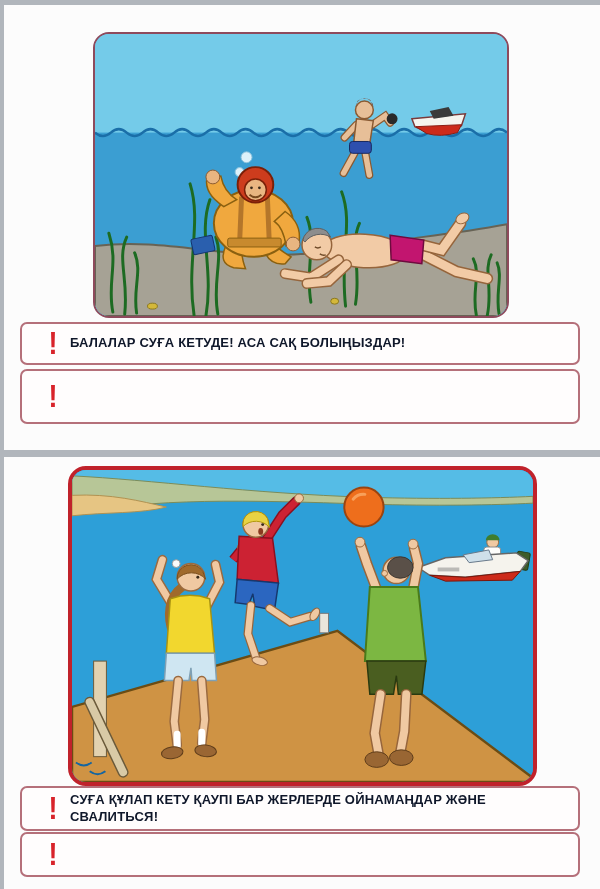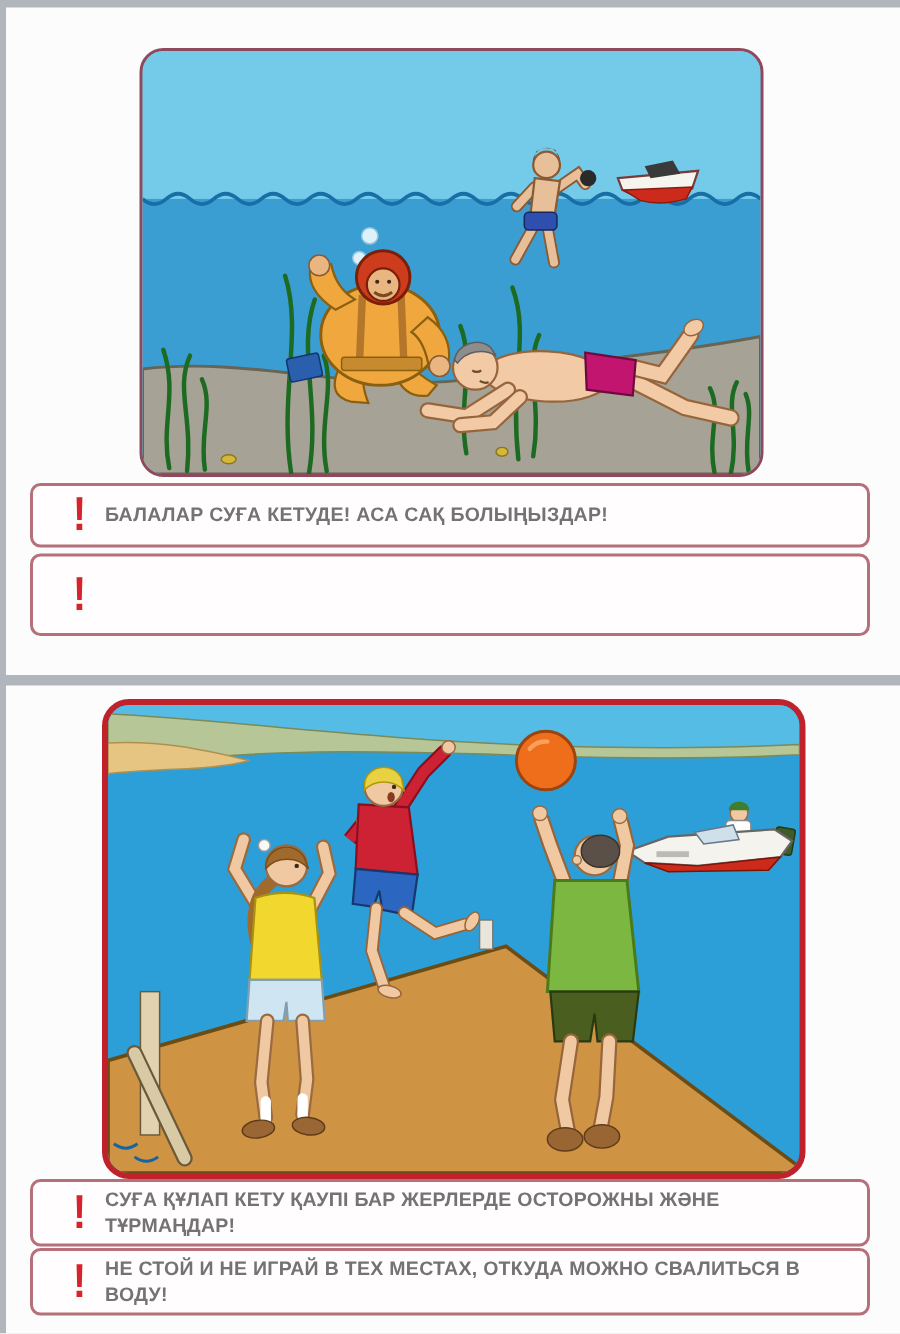--- a/index.html
+++ b/index.html
@@ -17,21 +17,21 @@
 
   .warnbox{position:absolute;left:20px;width:560px;box-sizing:border-box;
            border:2px solid #b5707a;border-radius:7px;background:#fffdfd;
            display:flex;align-items:center;}
   .wb1{top:322px;height:43px;}
   .wb2{top:369px;height:55px;}
   .wb3{top:786px;height:45px;}
   .wb4{top:832px;height:45px;}
   .excl{flex:0 0 34px;margin-left:14px;text-align:center;color:#d8232a;
         font-weight:bold;font-size:27px;line-height:1;transform:scaleY(1.18);}
-  .wtext{color:#737373;font-weight:bold;font-size:13px;line-height:1.3;
+  .wtext{color:#0f172a;font-weight:bold;font-size:13px;line-height:1.3;
          letter-spacing:.2px;padding-right:10px;}
 </style>
 </head>
 <body>
 
 <div class="page">
 
   <div class="scan-bar bar-top"></div>
   <div class="scan-bar bar-left"></div>
 
@@ -228,20 +228,19 @@
         <ellipse cx="335" cy="295" rx="12" ry="8" fill="#996633" stroke="#5e3c1a"></ellipse>
         <circle cx="330" cy="103" r="13.5" fill="#f0c9a2" stroke="#9a6a40" stroke-width="1.5"></circle>
         <ellipse cx="334" cy="100" rx="13" ry="11" fill="#5a5048" stroke="#3a342e"></ellipse>
         <circle cx="318" cy="106" r="3" fill="#f0c9a2" stroke="#9a6a40"></circle>
       </g>
     </svg>
   </div>
 
   <div class="warnbox wb3">
     <span class="excl">!</span>
-    <span class="wtext">СУҒА ҚҰЛАП КЕТУ ҚАУПІ БАР ЖЕРЛЕРДЕ ОСТОРОЖНЫ ЖӘНЕ ТҰРМАҢДАР!</span>
+    <span class="wtext">СУҒА ҚҰЛАП КЕТУ ҚАУПІ БАР ЖЕРЛЕРДЕ ОЙНАМАҢДАР ЖӘНЕ СВАЛИТЬСЯ!</span>
   </div>
   <div class="warnbox wb4">
     <span class="excl">!</span>
-    <span class="wtext">НЕ СТОЙ И НЕ ИГРАЙ В ТЕХ МЕСТАХ, ОТКУДА МОЖНО СВАЛИТЬСЯ В ВОДУ!</span>
   </div>
 
 </div>
 
 </body></html>

